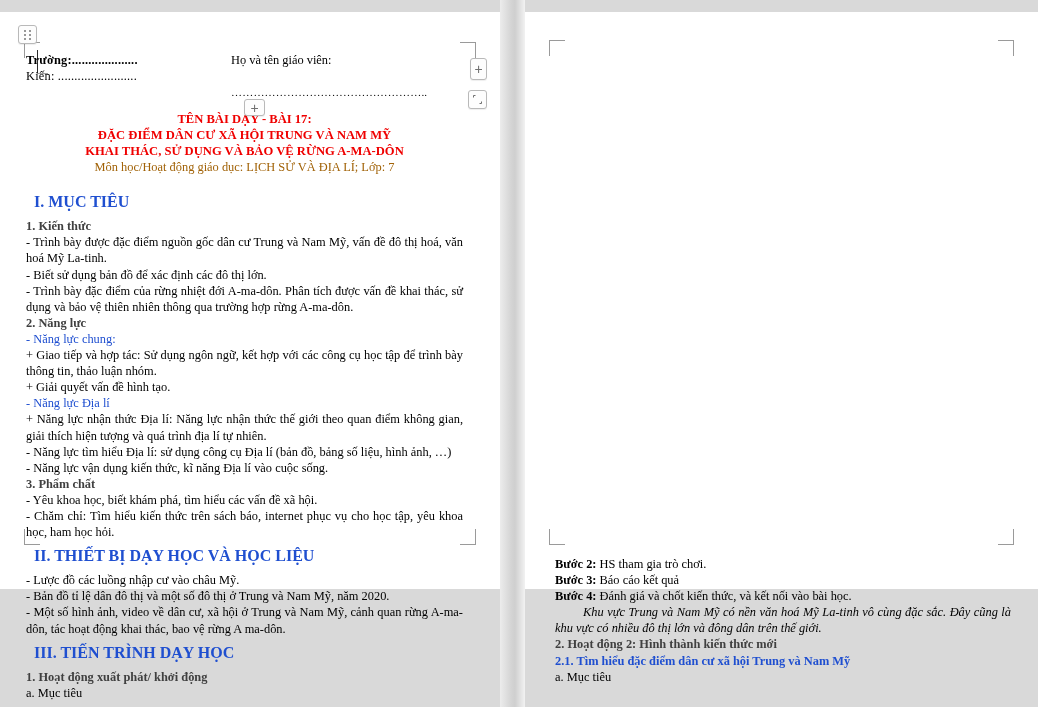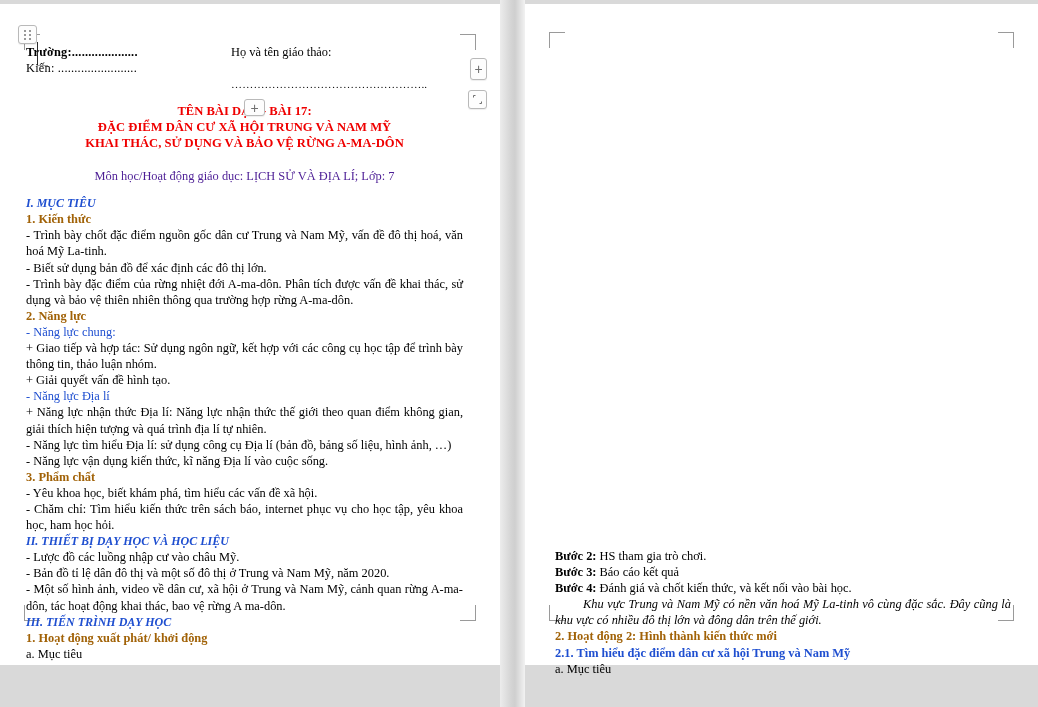--- a/index.html
+++ b/index.html
@@ -13,22 +13,22 @@
   }
   #viewport {
     position: relative;
     width: 1038px; height: 707px;
     background: #d9d9d9;
     overflow: hidden;
   }
   
   .page {
     position: absolute;
-    top: 4px;
-    height: 661px;
+    top: 12px;
+    height: 577px;
     background: #ffffff;
   }
   #page-left  { left: 0;   width: 500px; }
   #page-right { left: 525px; width: 513px; }
   .page-gap {
     position: absolute; top: 0; left: 500px; width: 25px; height: 707px;
     background: linear-gradient(to right,#ececec 0%,#d4d4d4 45%,#cfcfcf 60%,#f2f2f2 100%);
   }
 
   
@@ -68,37 +68,37 @@
     font-size: 12.4px;
     line-height: 16.1px;
     color: #000;
     text-align: justify;
   }
   #left-col  { left: 26px; top: 40px; width: 437px; }
 
   p { margin: 0; }
   .just { text-align: justify; text-align-last: left; }
   .ctr  { text-align: center; }
-  .red  { color: #a16207; }
+  .red  { color: #404040; }
   .blue { color: #1f4fd0; }
   .bold { font-weight: bold; }
   .ital { font-style: italic; }
   .indent { text-indent: 28px; }
 
   
   .hdr-row { display: flex; }
   .hdr-left { width: 205px; }
   .hdr-right { flex: 1; }
   .dots-line { letter-spacing: .2px; }
 
   .title-block { margin-top: 11px; }
   .title-block .t { font-weight: bold; color:#ef0000; font-size: 12.6px; line-height: 16px; }
-  .title-block .s { font-size: 12.4px; line-height: 16px; color:#4c1d95;margin-top:17px; }
-
-  h3.sec { font-size: 12px; margin: 0; font-weight: bold; font-style: italic; }
+  .title-block .s { font-size: 12.4px; line-height: 16px; color:#a16207; }
+
+  h3.sec { font-size: 16px; margin: 8px; font-weight: bold; }
 
   
   #caret { position:absolute; left:37px; top:38px; width:1px; height:24px; background:#2b2b2b; }
   #caret-l { position:absolute; left:37px; top:61px; width:11px; height:1px; background:#a0a0a0; }
 </style>
 </head>
 <body>
 
 <div id="viewport">
 
@@ -125,38 +125,38 @@
     <div id="caret-l"></div>
 
     <div class="body-text" id="left-col">
 
       <div class="hdr-row">
         <div class="hdr-left">
           <p class="bold dots-line">Trường:....................</p>
           <p class="dots-line">Kiến: ........................</p>
         </div>
         <div class="hdr-right">
-          <p>Họ và tên giáo thảo:</p>
+          <p>Họ và tên giáo viên:</p>
           <p style="height:16px;"></p>
           <p class="dots-line" style="font-size:11px;">……………………………………………..</p>
         </div>
       </div>
 
       <div class="title-block">
         <p class="ctr t">TÊN BÀI DẠY - BÀI 17:</p>
         <p class="ctr t">ĐẶC ĐIỂM DÂN CƯ XÃ HỘI TRUNG VÀ NAM MỸ</p>
         <p class="ctr t">KHAI THÁC, SỬ DỤNG VÀ BẢO VỆ RỪNG A-MA-DÔN</p>
         <p class="ctr s">Môn học/Hoạt động giáo dục: LỊCH SỬ VÀ ĐỊA LÍ; Lớp: 7</p>
       </div>
 
       <div style="height:11px;"></div>
 
       <h3 class="sec blue">I. MỤC TIÊU</h3>
       <p class="bold red">1. Kiến thức</p>
-      <p class="just">- Trình bày chốt đặc điểm nguồn gốc dân cư Trung và Nam Mỹ, vấn đề đô thị hoá, văn hoá Mỹ La-tinh.</p>
+      <p class="just">- Trình bày được đặc điểm nguồn gốc dân cư Trung và Nam Mỹ, vấn đề đô thị hoá, văn hoá Mỹ La-tinh.</p>
       <p class="just">- Biết sử dụng bản đồ để xác định các đô thị lớn.</p>
       <p class="just">- Trình bày đặc điểm của rừng nhiệt đới A-ma-dôn. Phân tích được vấn đề khai thác, sử dụng và bảo vệ thiên nhiên thông qua trường hợp rừng A-ma-dôn.</p>
 
       <p class="bold red">2. Năng lực</p>
       <p class="blue">- Năng lực chung:</p>
       <p class="just">+ Giao tiếp và hợp tác: Sử dụng ngôn ngữ, kết hợp với các công cụ học tập để trình bày thông tin, thảo luận nhóm.</p>
       <p class="just">+ Giải quyết vấn đề hình tạo.</p>
 
       <p class="blue">- Năng lực Địa lí</p>
       <p class="just">+ Năng lực nhận thức Địa lí: Năng lực nhận thức thế giới theo quan điểm không gian, giải thích hiện tượng và quá trình địa lí tự nhiên.</p>

